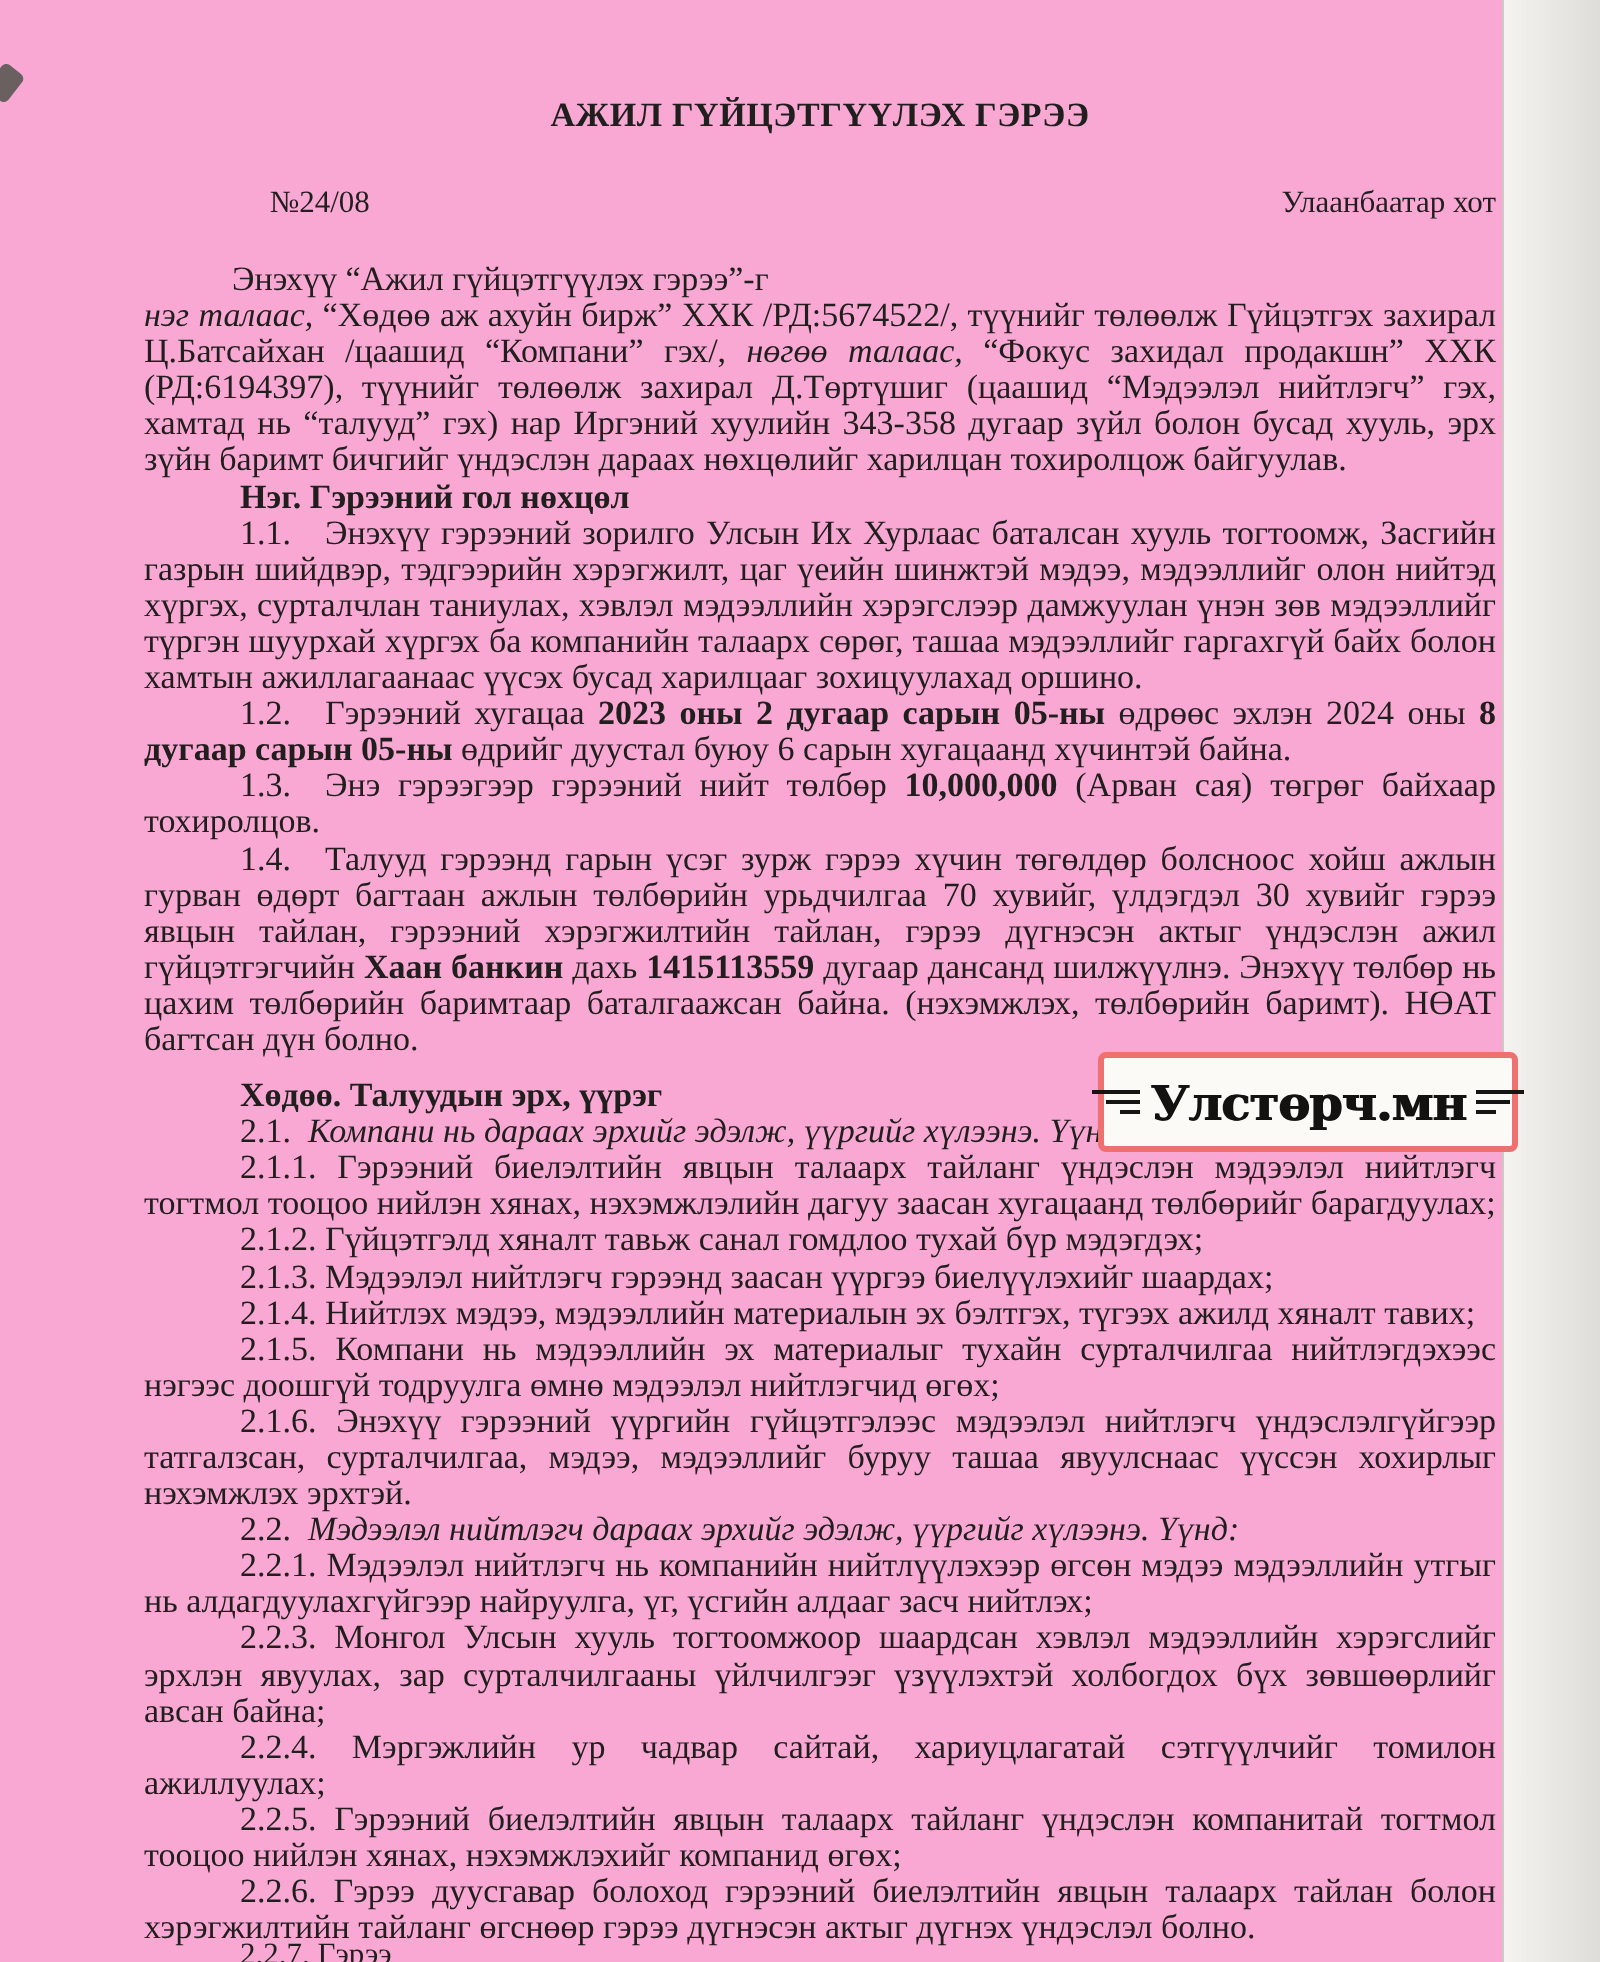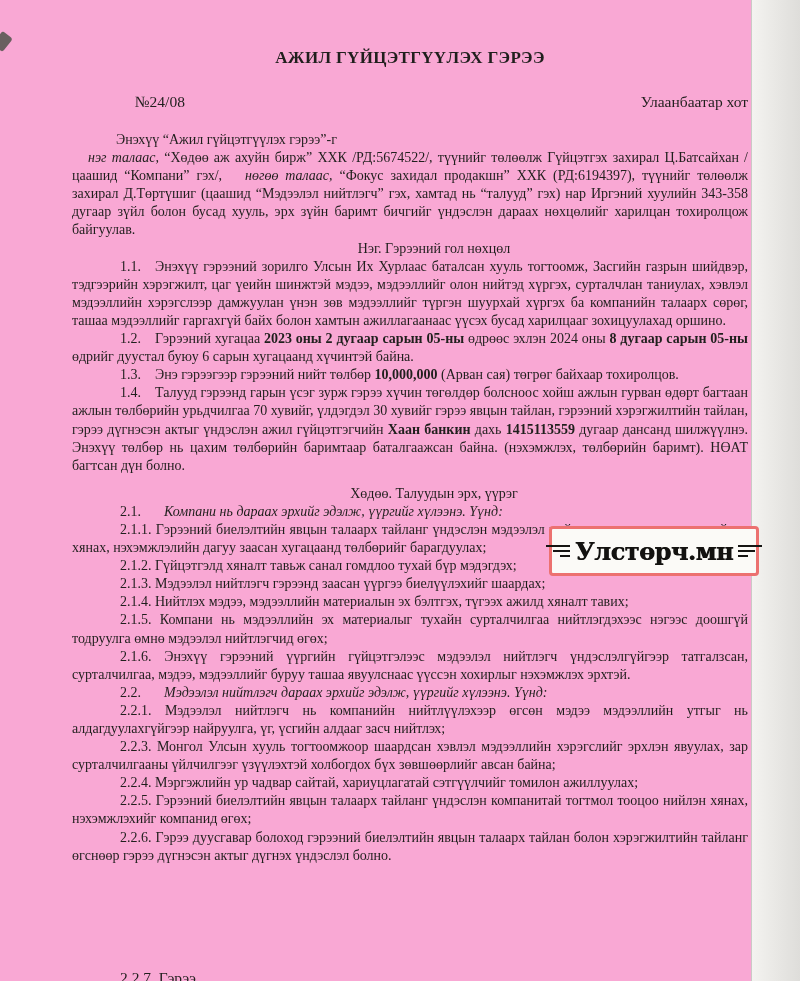--- a/index.html
+++ b/index.html
@@ -17,28 +17,28 @@
   .speck{
     position:absolute;left:-4px;top:33px;width:13px;height:17px;
     background:#5a5852;transform:rotate(38deg);border-radius:3px;opacity:.9;
   }
   .content{position:absolute;left:72px;top:0;width:676px;}
   .title{margin-top:48px;text-align:center;font-weight:bold;font-size:17px;letter-spacing:.3px;}
   .meta{display:flex;justify-content:space-between;margin-top:24px;font-size:15.5px;line-height:19px;}
   .meta-left{width:34%;}
   .meta-center{width:26%;text-align:center;}
   .meta-right{width:34%;text-align:right;}
-  .bodytext{margin-top:20px;font-size:14px;line-height:18.1px;text-align:justify;}
+  .bodytext{margin-top:20px;font-size:17px;line-height:18.1px;text-align:justify;}
   .bodytext p{margin:0;}
   .first-line{text-indent:44px;text-align:left;}
   .clause{text-indent:48px;}
-  .heading{font-weight:normal;text-indent:48px;margin-top:6px;text-align:center;}
+  .heading{font-weight:bold;text-indent:48px;margin-top:6px;text-align:left;}
   .heading.h2{margin-top:10px;}
   .b{font-weight:bold;}
-  .i{font-style:italic;margin-left:16px;}
+  .i{font-style:italic;}
   .watermark{
     position:absolute;left:549px;top:526px;width:210px;height:50px;
     box-sizing:border-box;border:3px solid #701a75;border-radius:4px;
     background:#fbfaf7;display:flex;align-items:center;justify-content:center;gap:5px;
   }
   .wm-text{
     font-family:"DejaVu Serif",serif;font-weight:bold;font-size:24px;
     color:#131210;text-shadow:.6px 0 0 #131210;letter-spacing:-.5px;white-space:nowrap;
   }
   .wing{display:flex;flex-direction:column;gap:2.5px;}

